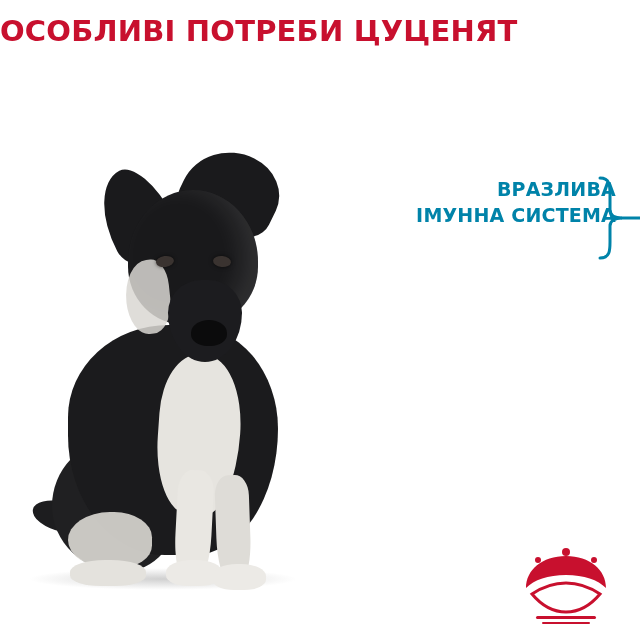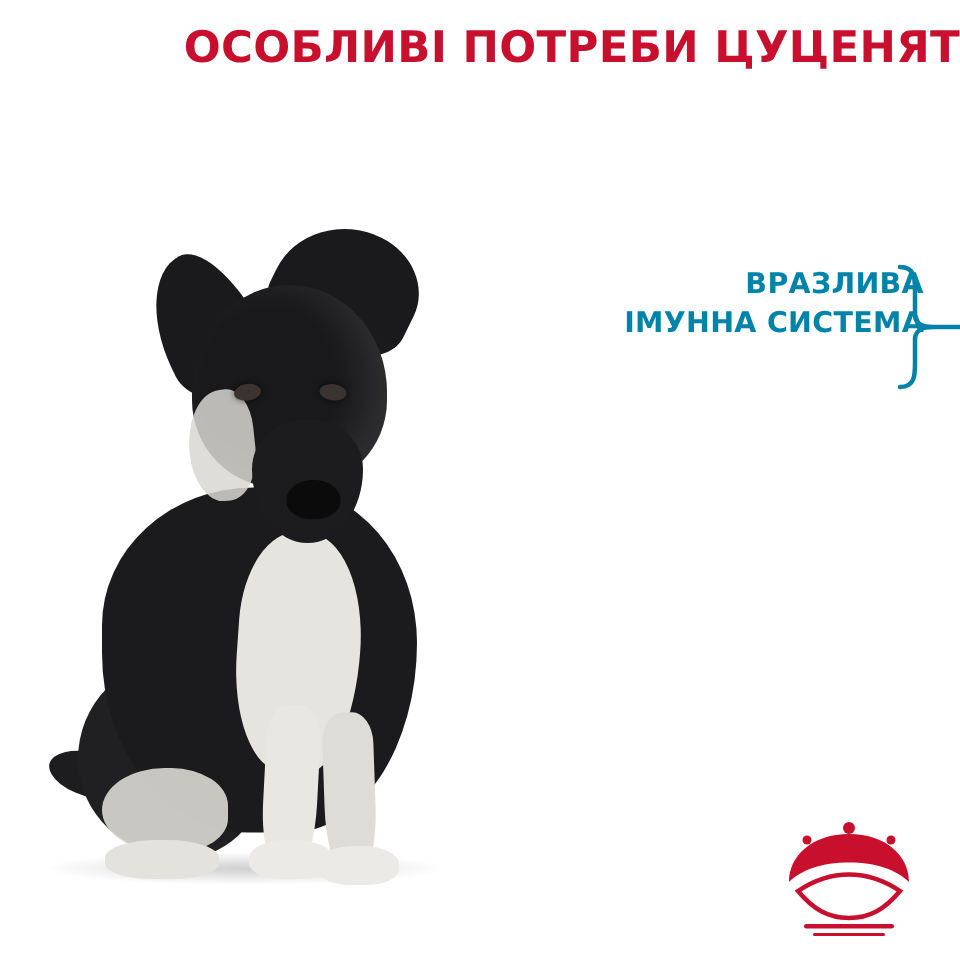--- a/index.html
+++ b/index.html
@@ -17,21 +17,21 @@
     background: #ffffff;
     overflow: hidden;
   }
 
   
   .title {
     position: absolute;
     top: 14px;
     left: 0;
     width: 640px;
-    text-align: right;
+    text-align: left;
     font-size: 29px;
     line-height: 34px;
     font-weight: bold;
     letter-spacing: 0.2px;
     color: #c8102e;
     text-transform: uppercase;
     font-family: "DejaVu Sans", "Liberation Sans", sans-serif;
   }
 
   

